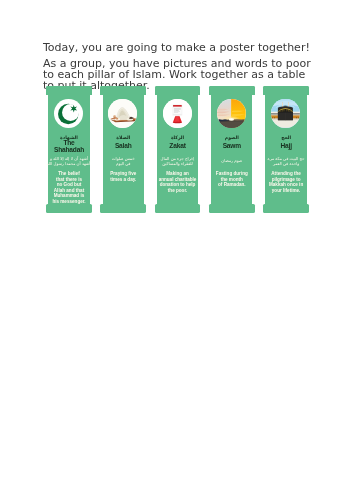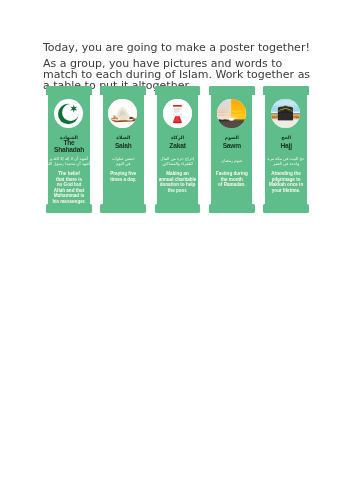--- a/index.html
+++ b/index.html
@@ -25,21 +25,21 @@
   .en-body{position:absolute;left:1.8px;top:84.8px;width:42px;text-align:center;font-size:4.6px;font-weight:bold;color:#fdf8ec;line-height:5.48px;}
   .ln{display:block;white-space:nowrap;}
 </style>
 </head>
 <body>
 
 <div class="page">
 
   <div class="intro">
     <p class="l1">Today, you are going to make a poster together!</p>
-    <p class="l2">As a group, you have pictures and words to match to each during of Islam. Work together as a table to put it altogether.</p>
+    <p class="l2">As a group, you have pictures and words to poor to each pillar of Islam. Work together as a table to put it altogether.</p>
   </div>
 
   <div class="pillars">
 
     <div class="pillar" style="left:0px">
       <div class="cap"></div>
       <div class="shaft"></div>
       <div class="base"></div>
       <div class="circ">
         <svg viewBox="0 0 100 100">

